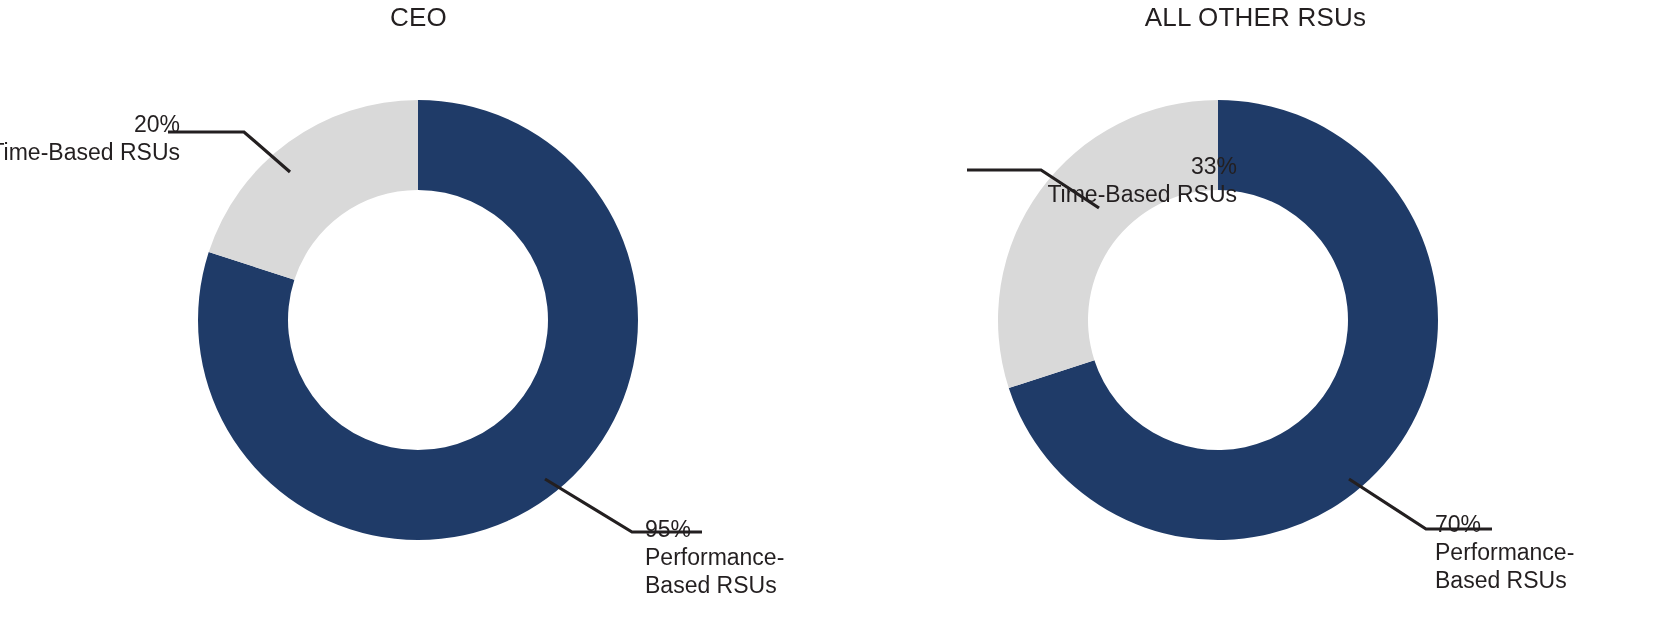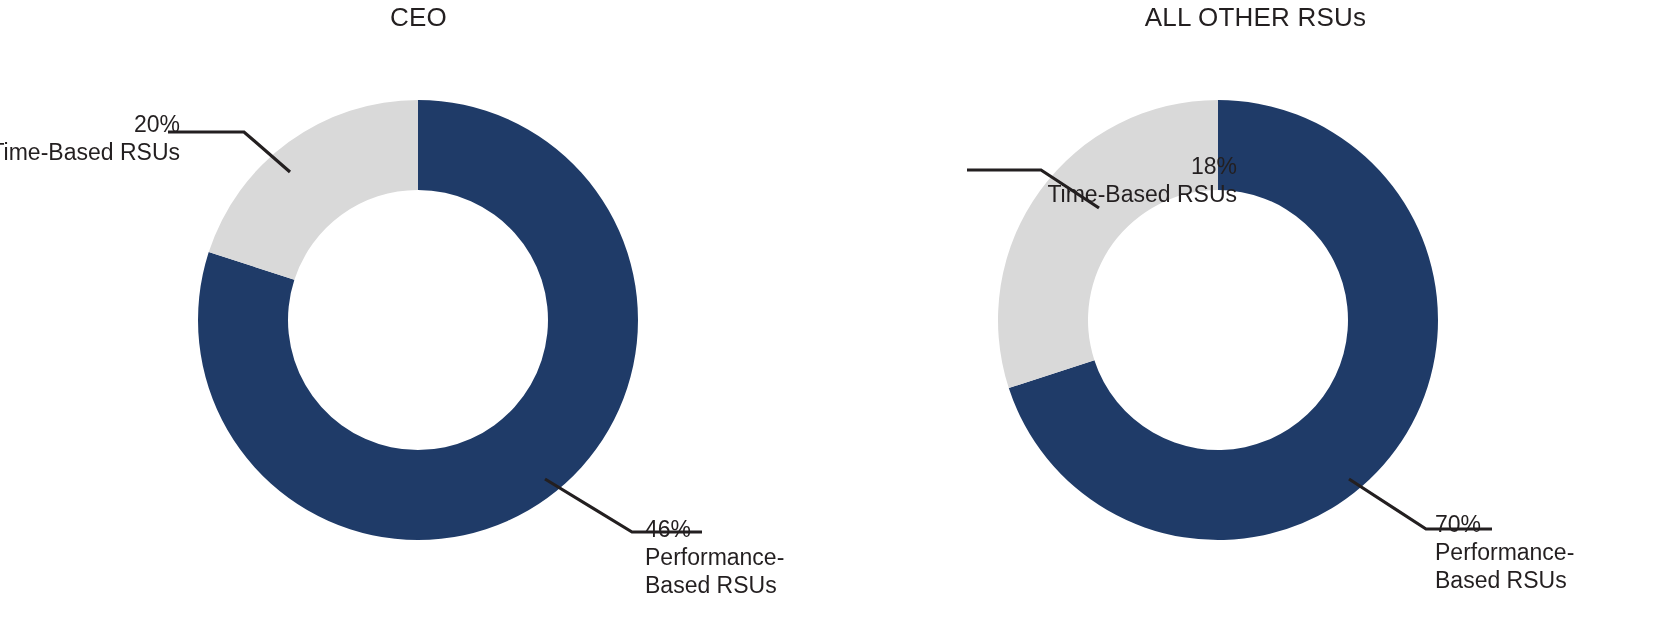--- a/index.html
+++ b/index.html
@@ -91,21 +91,21 @@
 
       <polyline fill="none" stroke="#231f20" stroke-width="3.2" points="545,479 632,532 702,532"></polyline>
     </svg>
 
     <div class="callout callout-left ceo-time">
       <div>20%</div>
       <div>Time-Based RSUs</div>
     </div>
 
     <div class="callout callout-right ceo-perf">
-      <div>46%</div>
+      <div>95%</div>
       <div>Performance-</div>
       <div>Based RSUs</div>
     </div>
   </div>
 
   <div class="panel panel-neos">
 
     <div class="chart-title">ALL OTHER RSUs</div>
 
     <svg class="donut-svg" viewBox="0 0 837 640">
@@ -113,21 +113,21 @@
       <path fill="#1F3B68" d="M 381.00 100.00 A 220 220 0 1 1 171.77 387.98 L 257.36 360.17 A 130 130 0 1 0 381.00 190.00 Z"></path>
 
       <path fill="#D9D9D9" d="M 171.77 387.98 A 220 220 0 0 1 381.00 100.00 L 381.00 190.00 A 130 130 0 0 0 257.36 360.17 Z"></path>
 
       <polyline fill="none" stroke="#231f20" stroke-width="3.2" points="130,170 204,170 262,208"></polyline>
 
       <polyline fill="none" stroke="#231f20" stroke-width="3.2" points="512,479 589,529 655,529"></polyline>
     </svg>
 
     <div class="callout callout-left neo-time">
-      <div>18%</div>
+      <div>33%</div>
       <div>Time-Based RSUs</div>
     </div>
 
     <div class="callout callout-right neo-perf">
       <div>70%</div>
       <div>Performance-</div>
       <div>Based RSUs</div>
     </div>
   </div>
 

